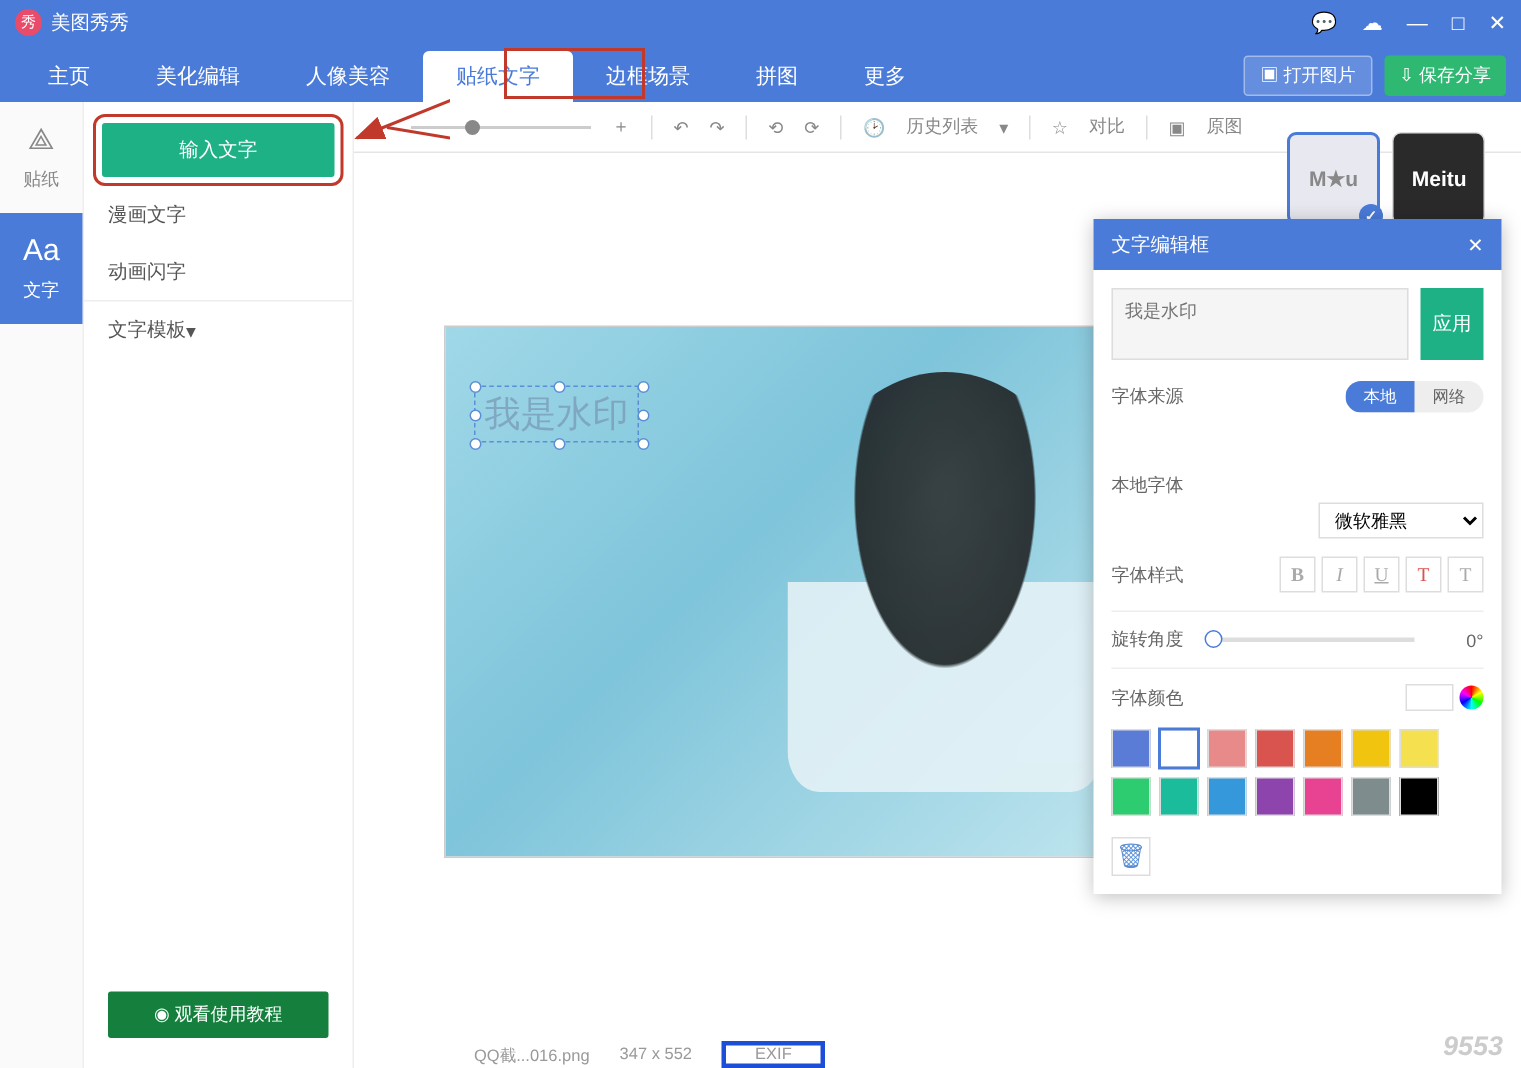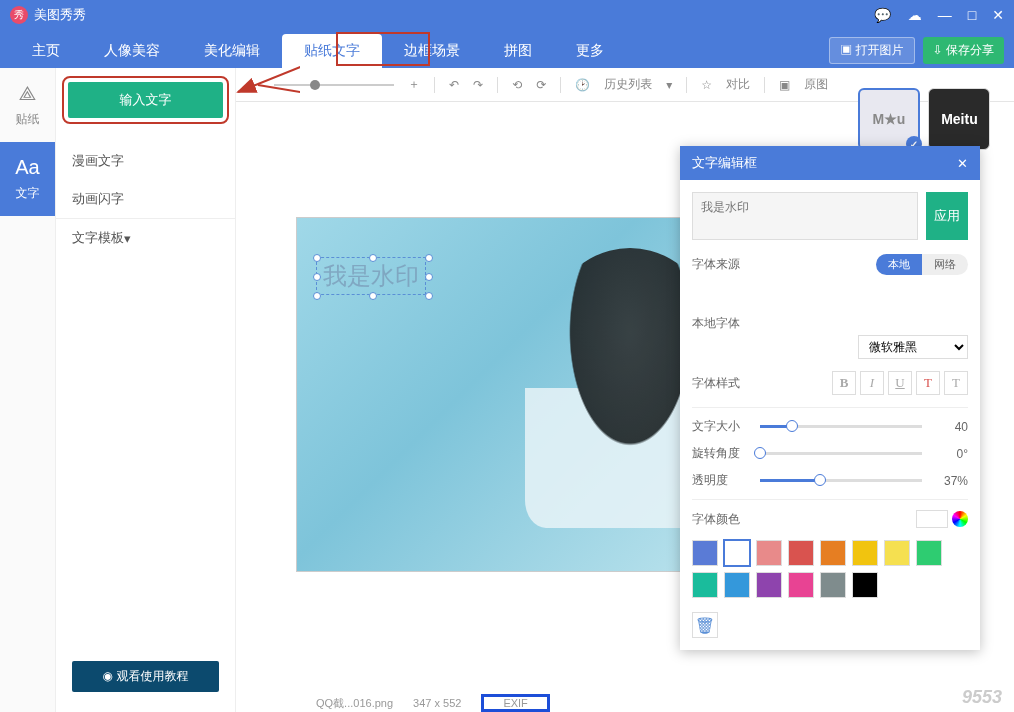--- a/index.html
+++ b/index.html
@@ -26,40 +26,40 @@
 .toolbar span { cursor: pointer; }
 
 
 .leftrail { position: absolute; left: 0; top: 68px; width: 56px; height: 644px; background: #fafafa; border-right: 1px solid #eee; }
 .rail-item { height: 74px; display: flex; flex-direction: column; align-items: center; justify-content: center; font-size: 12px; color: #888; cursor: pointer; gap: 6px; }
 .rail-item.active { background: #4a7bd9; color: #fff; }
 .rail-icon { font-size: 20px; }
 
 
 .sidepanel { position: absolute; left: 56px; top: 68px; width: 180px; height: 644px; background: #fff; border-right: 1px solid #eee; padding-top: 8px; }
-.btn-maintext { margin: 6px 12px 24px; background: #1fb186; color: #fff; text-align: center; padding: 9px 0; font-size: 13px; border-radius: 2px; cursor: pointer; outline: 2px solid #c0392b; outline-offset: 4px; }
+.btn-maintext { margin: 6px 12px 6px; background: #1fb186; color: #fff; text-align: center; padding: 9px 0; font-size: 13px; border-radius: 2px; cursor: pointer; outline: 2px solid #c0392b; outline-offset: 4px; }
 .side-item { padding: 10px 16px; font-size: 13px; color: #555; cursor: pointer; }
 .side-item.withdrop { display: flex; justify-content: flex-start; align-items: center; border-top: 1px solid #eee; }
-.btn-tutorial { position: absolute; bottom: 20px; left: 16px; right: 16px; background: #0c4a6e; color: #fff; text-align: center; padding: 7px 0; font-size: 12px; border-radius: 2px; cursor: pointer; }
+.btn-tutorial { position: absolute; bottom: 20px; left: 16px; right: 16px; background: #15803d; color: #fff; text-align: center; padding: 7px 0; font-size: 12px; border-radius: 2px; cursor: pointer; }
 
 
 .canvas-area { position: absolute; left: 236px; top: 102px; right: 0; bottom: 18px; background: #fff; }
 .image-holder { position: absolute; left: 60px; top: 115px; width: 500px; height: 355px; background: linear-gradient(135deg, #a0d8e8 0%, #7ec4da 40%, #c5e8f0 100%); border: 1px solid #ccc; overflow: hidden; }
 .image-holder::before { content: ""; position: absolute; right: 60px; top: 30px; width: 210px; height: 280px; background: radial-gradient(ellipse at 50% 30%, #2a2a2a 0%, #1a1a1a 40%, transparent 41%), linear-gradient(180deg, transparent 50%, #e8f4f8 50%); border-radius: 50% 50% 10% 10%; opacity: 0.85; }
 .watermark-text { position: absolute; left: 20px; top: 40px; font-size: 24px; color: rgba(120,150,180,0.7); outline: 1px dashed #5a8fd6; padding: 2px 6px; }
 .wm-handle { position: absolute; width: 8px; height: 8px; background: #fff; border: 1px solid #5a8fd6; border-radius: 50%; }
 
 
 .thumb-rail { position: absolute; right: 18px; top: 86px; width: 140px; }
 .thumb { width: 62px; height: 62px; border: 1px solid #ddd; border-radius: 6px; display: inline-flex; align-items: center; justify-content: center; font-size: 14px; font-weight: bold; margin: 2px; }
 .thumb.sel { border: 2px solid #4a7bd9; position: relative; }
 .thumb.sel::after { content: "✓"; position: absolute; right: -4px; bottom: -4px; width: 16px; height: 16px; background: #4a7bd9; color: #fff; border-radius: 50%; font-size: 10px; display: flex; align-items: center; justify-content: center; }
 
 
-.popup { position: absolute; right: 34px; top: 146px; width: 300px; background: #fff; box-shadow: 0 2px 12px rgba(0,0,0,0.25); z-index: 50; }
+.popup { position: absolute; right: 13px; top: 146px; width: 272px; background: #fff; box-shadow: 0 2px 12px rgba(0,0,0,0.25); z-index: 50; }
 .popup-header { background: #4a7bd9; color: #fff; padding: 8px 12px; font-size: 13px; display: flex; justify-content: space-between; align-items: center; }
 .popup-body { padding: 12px; }
 .popup-input-row { display: flex; gap: 8px; margin-bottom: 14px; }
 .popup-textarea { flex: 1; height: 48px; border: 1px solid #ddd; background: #f5f5f5; padding: 6px 8px; font-size: 12px; color: #999; resize: none; }
 .btn-apply { width: 42px; background: #1fb186; color: #fff; border: none; font-size: 13px; cursor: pointer; }
 .popup-row { display: flex; align-items: center; margin-bottom: 12px; font-size: 12px; color: #666; }
 .popup-row .lbl { width: 58px; }
 .seg { display: flex; border-radius: 12px; overflow: hidden; background: #eee; }
 .seg span { padding: 3px 12px; font-size: 11px; cursor: pointer; }
 .seg span.active { background: #4a7bd9; color: #fff; }
@@ -100,22 +100,22 @@
     <span>💬</span>
     <span>☁</span>
     <span>—</span>
     <span>□</span>
     <span>✕</span>
   </div>
 </div>
 
 <div class="maintabs">
   <div class="maintab">主页</div>
+  <div class="maintab">美化编辑</div>
   <div class="maintab">人像美容</div>
-  <div class="maintab">美化编辑</div>
   <div class="maintab active">贴纸文字</div>
   <div class="maintab">边框场景</div>
   <div class="maintab">拼图</div>
   <div class="maintab">更多</div>
   <div class="maintabs-right">
     <button class="btn-open">▣ <span>打开图片</span></button>
     <button class="btn-save">⇩ <span>保存分享</span></button>
   </div>
 </div>
 
@@ -210,42 +210,26 @@
       <div class="style-btns">
         <div class="style-btn" style="font-weight:bold">B</div>
         <div class="style-btn" style="font-style:italic">I</div>
         <div class="style-btn" style="text-decoration:underline">U</div>
         <div class="style-btn" style="color:#d9534f">T</div>
         <div class="style-btn">T</div>
       </div>
     </div>
     <div class="popup-sep"></div>
     <div class="slider-row">
-      <span class="lbl">文字大小</span>
-      <div class="slider">
-          <div class="slider-fill" style="width:20%"></div>
-          <div class="slider-knob" style="left:20%"></div>
-        </div>
-      <span class="slider-val">40</span>
-    </div>
-    <div class="slider-row">
       <span class="lbl">旋转角度</span>
       <div class="slider">
           <div class="slider-fill" style="width:0%"></div>
           <div class="slider-knob" style="left:0%"></div>
         </div>
       <span class="slider-val">0°</span>
-    </div>
-    <div class="slider-row">
-      <span class="lbl">透明度</span>
-      <div class="slider">
-          <div class="slider-fill" style="width:37%"></div>
-          <div class="slider-knob" style="left:37%"></div>
-        </div>
-      <span class="slider-val">37%</span>
     </div>
     <div class="popup-sep"></div>
     <div class="popup-row">
       <span class="lbl">字体颜色</span>
       <div class="color-preview"></div>
       <div class="rainbow"></div>
     </div>
     <div class="swatches" id="swatches">
         <div class="swatch" style="background: rgb(90, 123, 214);"></div>
         <div class="swatch sel" style="background: rgb(255, 255, 255);"></div>

